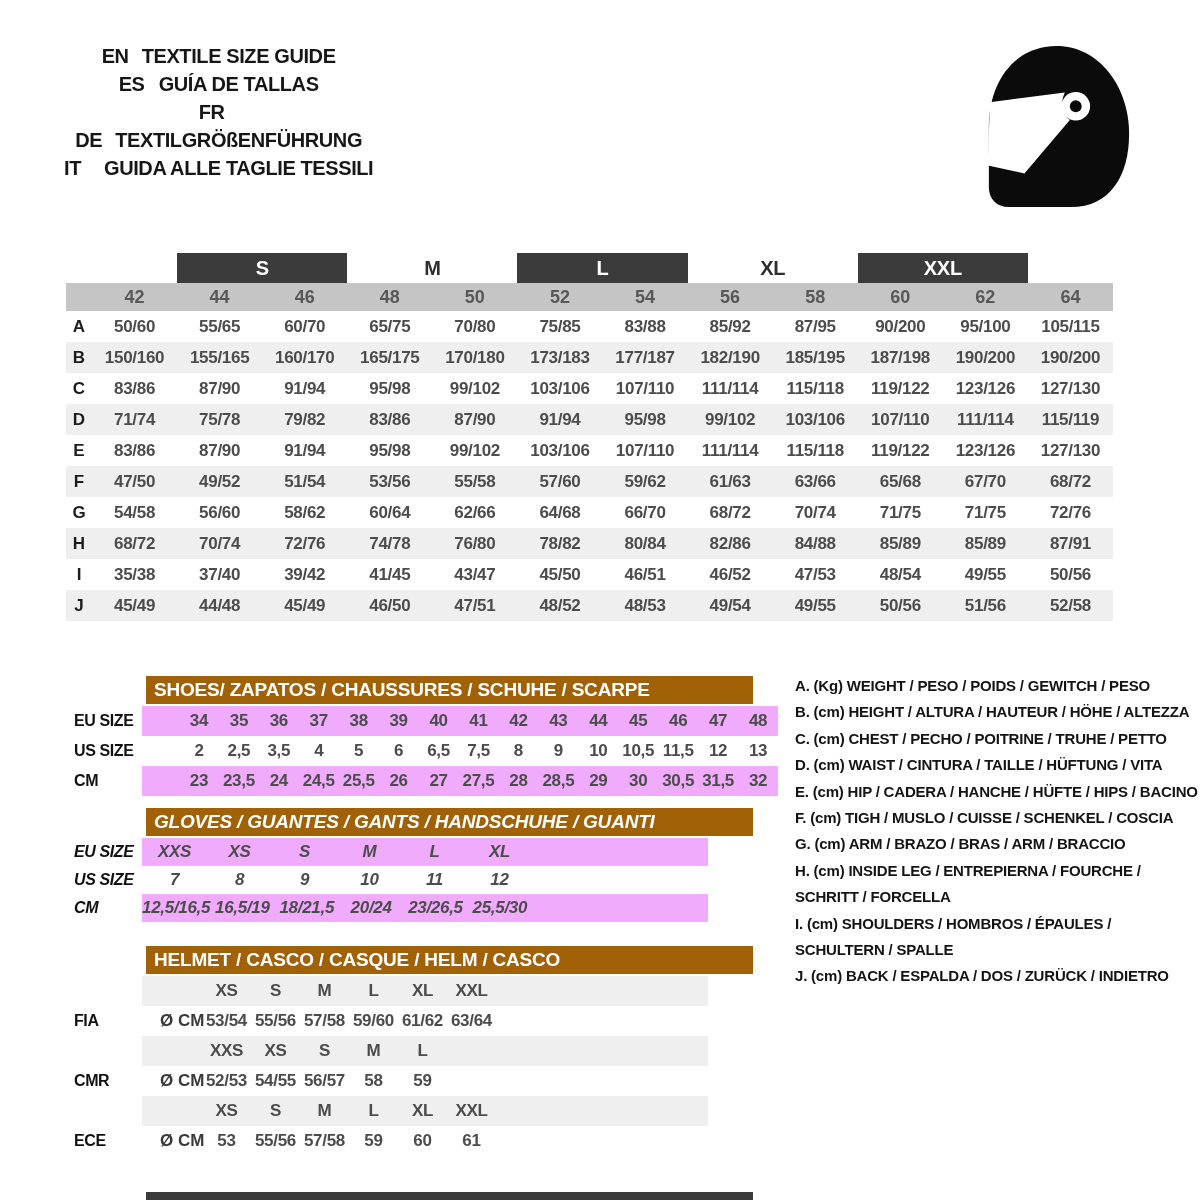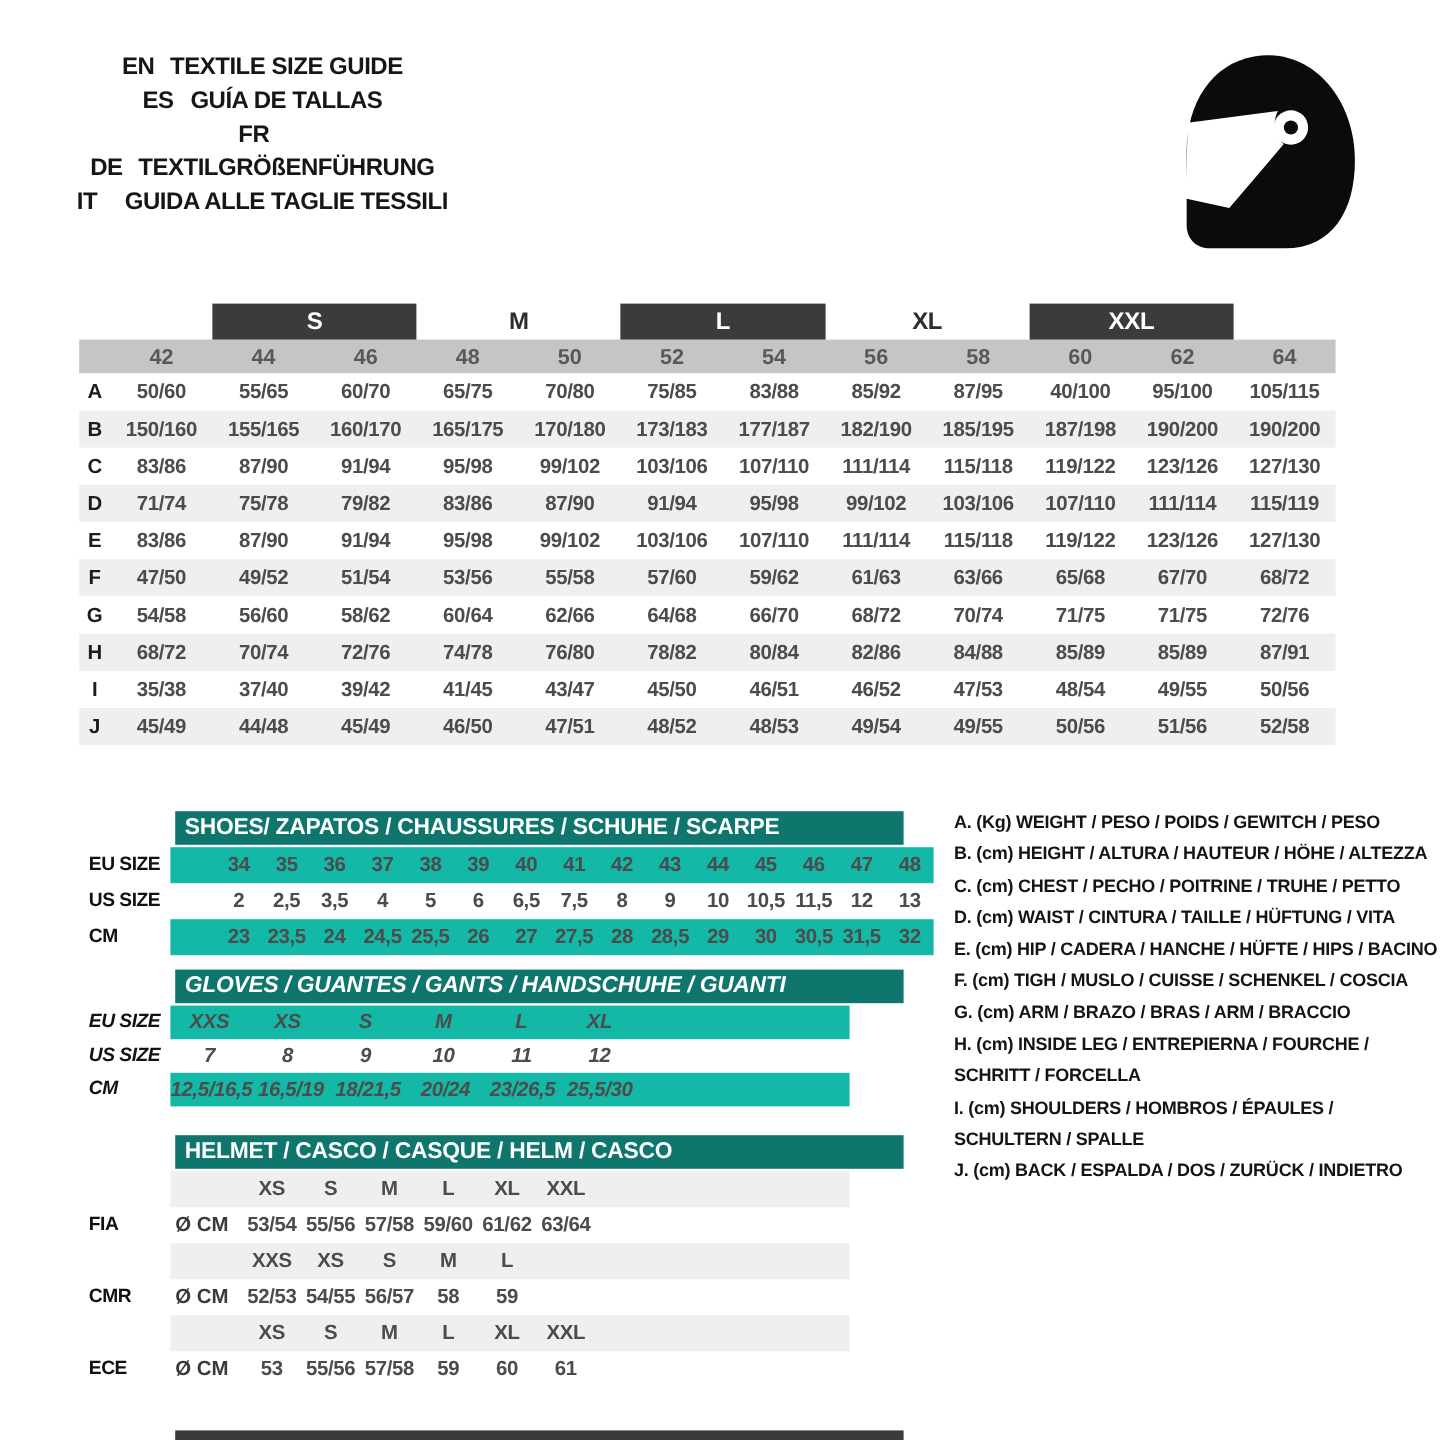--- a/index.html
+++ b/index.html
@@ -23,38 +23,38 @@
   .grid13{display:grid;grid-template-columns:26px repeat(12,1fr);align-items:center;}
   .num-band{height:28px;background:#c5c5c5;}
   .num-cell{text-align:center;font-size:18px;color:#585858;}
   .m-row{height:31px;}
   .m-row.stripe{background:#efefef;}
   .m-label{text-align:center;font-size:17px;color:#1c1c1c;}
   .m-cell{text-align:center;font-size:17px;color:#4c4c4c;white-space:nowrap;letter-spacing:-0.3px;}
 
   
   .sec{position:absolute;}
-  .bar{height:28px;background:#0f766e;color:#fff;font-size:19px;line-height:28px;padding-left:8px;letter-spacing:-0.2px;width:607px;margin-left:4px;}
+  .bar{height:28px;background:#a16207;color:#fff;font-size:19px;line-height:28px;padding-left:8px;letter-spacing:-0.2px;width:607px;margin-left:4px;}
   .s-row{position:relative;display:flex;align-items:center;}
   .r30{height:30px;}
   .r28{height:28px;}
   .first{margin-top:2px;}
-  .s-row.stripe{background:#14b8a6;}
+  .s-row.stripe{background:#f0abfc;}
   .s-label{position:absolute;left:-68px;font-size:16px;color:#111;white-space:nowrap;letter-spacing:-0.4px;}
   .vals{display:grid;height:100%;align-items:center;}
   .shoes-grid{width:636px;grid-template-columns:repeat(15,1fr);padding-left:37px;}
   .gloves-grid{width:390px;grid-template-columns:repeat(6,1fr);}
   .v-cell{text-align:center;font-size:17px;color:#4c4c4c;white-space:nowrap;letter-spacing:-0.3px;}
   .shoes-row{width:636px;}
   .gloves-row{width:566px;}
 
   .h-row{position:relative;width:566px;height:30px;display:grid;grid-template-columns:60px repeat(6,49px) 1fr;align-items:center;}
   .h-row.stripe{background:#efefef;}
   .h-cell{text-align:center;font-size:17px;color:#4c4c4c;white-space:nowrap;letter-spacing:-0.3px;}
-  .h-unit{font-size:17px;color:#3a3a3a;padding-left:4px;white-space:nowrap;}
+  .h-unit{font-size:17px;color:#3a3a3a;padding-left:4px;white-space:nowrap;margin-left:14px;}
 
   
   .legend{left:795px;top:673px;width:410px;}
   .legend-line{font-size:15px;line-height:26.4px;color:#141414;white-space:nowrap;letter-spacing:-0.2px;}
 
   .bottom-bar{left:146px;top:1192px;width:607px;height:8px;background:#3b3b3b;}
 </style>
 </head>
 <body>
 
@@ -117,21 +117,21 @@
         <span class="m-label">A</span>
         <span class="m-cell">50/60</span>
         <span class="m-cell">55/65</span>
         <span class="m-cell">60/70</span>
         <span class="m-cell">65/75</span>
         <span class="m-cell">70/80</span>
         <span class="m-cell">75/85</span>
         <span class="m-cell">83/88</span>
         <span class="m-cell">85/92</span>
         <span class="m-cell">87/95</span>
-        <span class="m-cell">40/100</span>
+        <span class="m-cell">90/200</span>
         <span class="m-cell">95/100</span>
         <span class="m-cell">105/115</span>
       </div>
       <div class="grid13 m-row stripe">
         <span class="m-label">B</span>
         <span class="m-cell">150/160</span>
         <span class="m-cell">155/165</span>
         <span class="m-cell">160/170</span>
         <span class="m-cell">165/175</span>
         <span class="m-cell">170/180</span>

